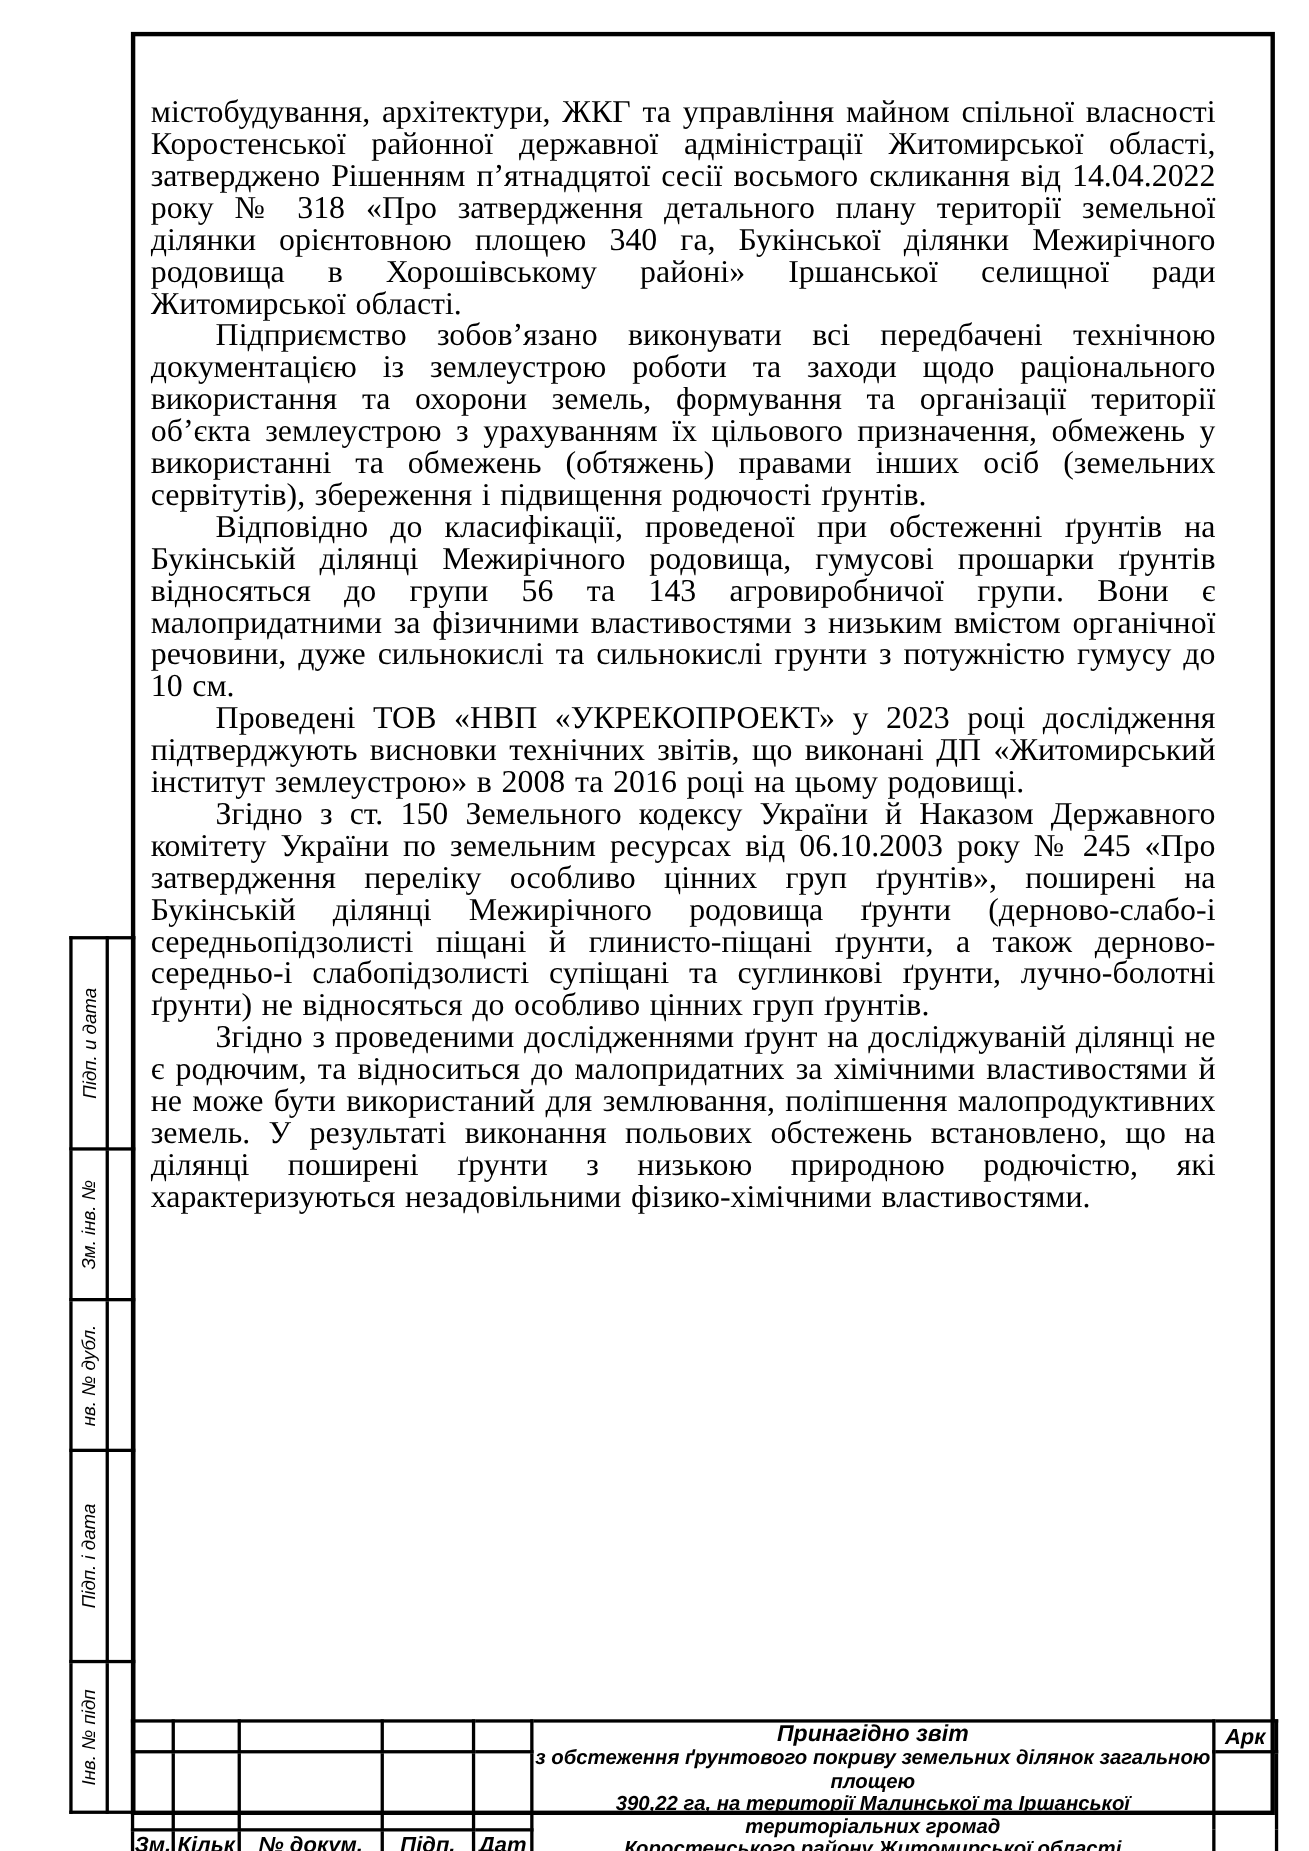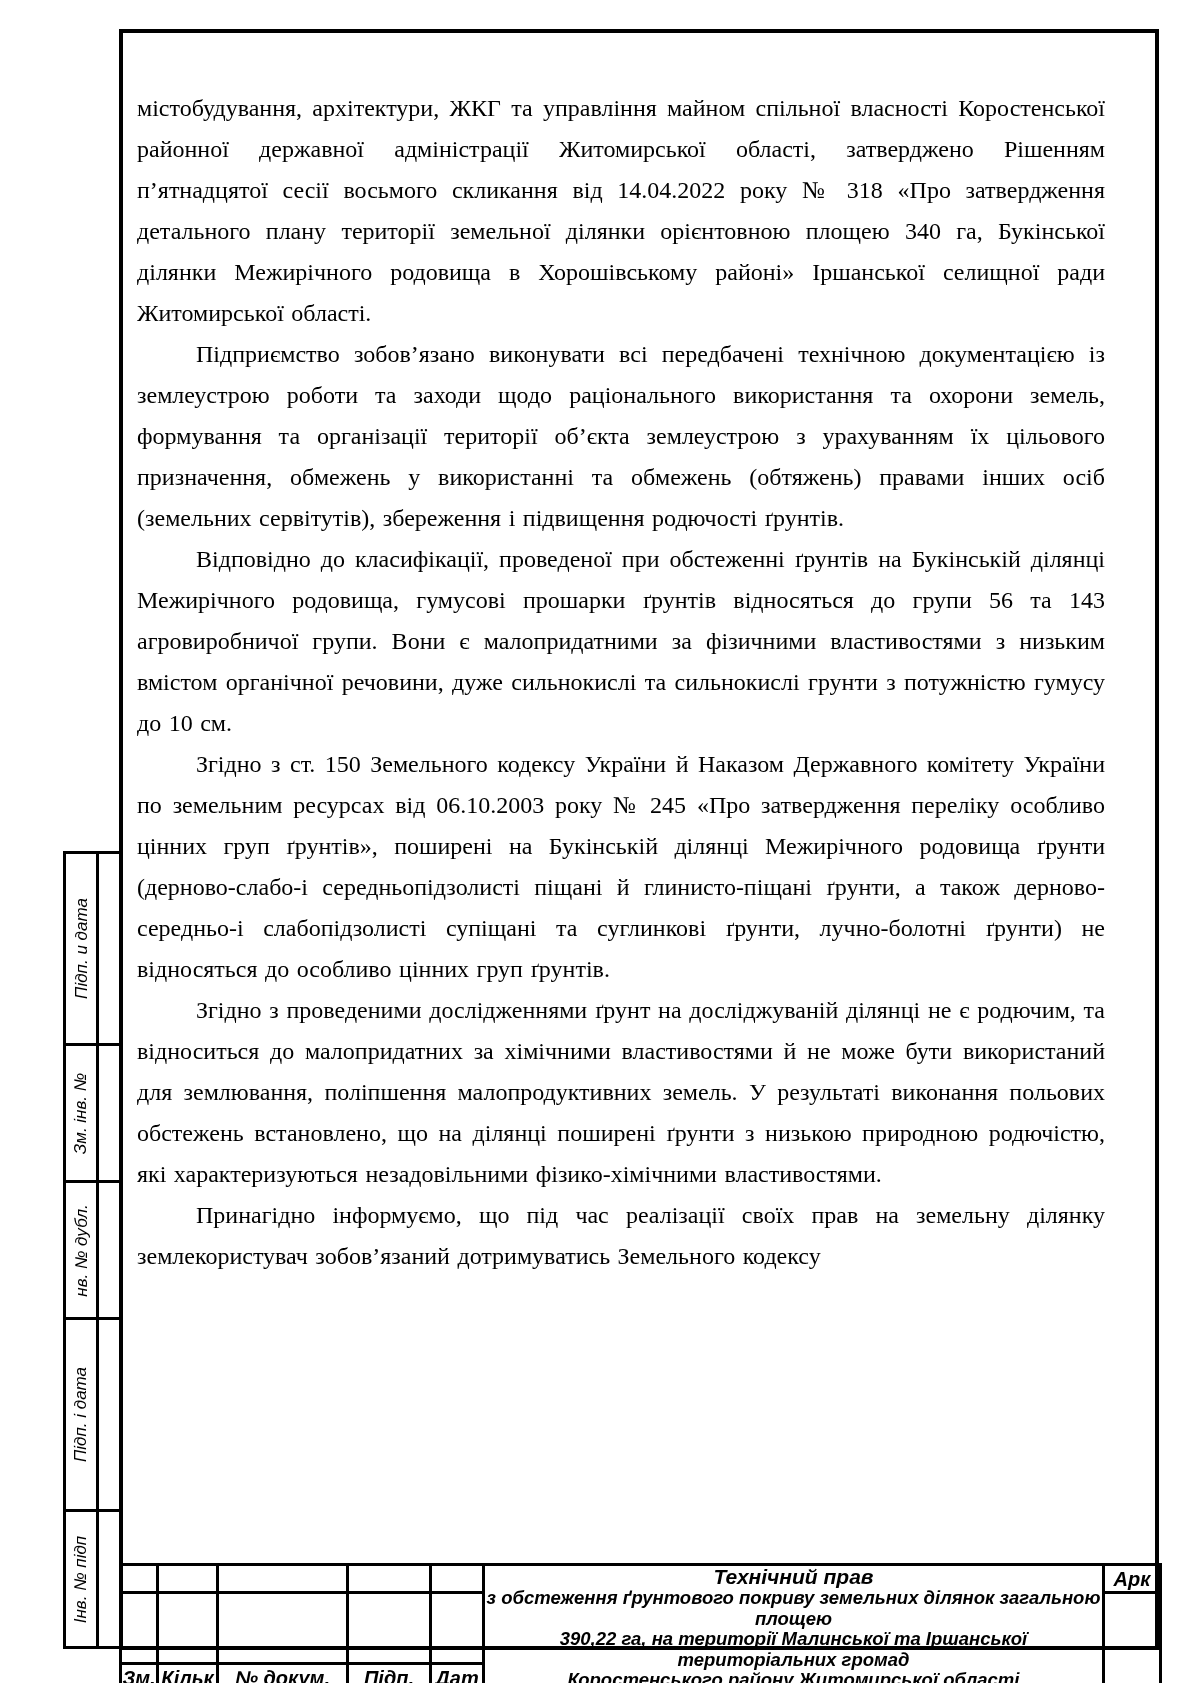--- a/index.html
+++ b/index.html
@@ -16,21 +16,21 @@
   .main-frame {
     position:absolute; box-sizing:border-box;
     left:119px; top:29px; width:1040px; height:1621px;
     border:4px solid #000;
   }
   
   .doc-body {
     position:absolute;
     left:137px; top:88px; width:968px; height:1468px;
     overflow:hidden;
-    font-size:24px; line-height:41px;
+    font-size:29px; line-height:29px;
     text-align:justify;
     word-spacing:1.5px;
   }
   .doc-body p { margin:0; text-indent:59px; }
   .doc-body p.no-indent { text-indent:0; }
 
   
   .sidebar-table {
     position:absolute; left:63px; top:851px;
     border-collapse:collapse; table-layout:fixed;
@@ -76,23 +76,23 @@
 <body>
 
 <div class="page">
 
   <div class="main-frame"></div>
 
   <div class="doc-body">
     <p class="no-indent">містобудування, архітектури, ЖКГ та управління майном спільної власності Коростенської районної державної адміністрації Житомирської області, затверджено Рішенням п’ятнадцятої сесії восьмого скликання від 14.04.2022 року № 318 «Про затвердження детального плану території земельної ділянки орієнтовною площею 340 га, Букінської ділянки Межирічного родовища в Хорошівському районі» Іршанської селищної ради Житомирської області.</p>
     <p>Підприємство зобов’язано виконувати всі передбачені технічною документацією із землеустрою роботи та заходи щодо раціонального використання та охорони земель, формування та організації території об’єкта землеустрою з урахуванням їх цільового призначення, обмежень у використанні та обмежень (обтяжень) правами інших осіб (земельних сервітутів), збереження і підвищення родючості ґрунтів.</p>
     <p>Відповідно до класифікації, проведеної при обстеженні ґрунтів на Букінській ділянці Межирічного родовища, гумусові прошарки ґрунтів відносяться до групи 56 та 143 агровиробничої групи. Вони є малопридатними за фізичними властивостями з низьким вмістом органічної речовини, дуже сильнокислі та сильнокислі грунти з потужністю гумусу до 10 см.</p>
+    <p>Проведені ТОВ «НВП «УКРЕКОПРОЕКТ» у 2023 році дослідження підтверджують висновки технічних звітів, що виконані ДП «Житомирський інститут землеустрою» в 2008 та 2016 році на цьому родовищі.</p>
     <p>Згідно з ст. 150 Земельного кодексу України й Наказом Державного комітету України по земельним ресурсах від 06.10.2003 року № 245 «Про затвердження переліку особливо цінних груп ґрунтів», поширені на Букінській ділянці Межирічного родовища ґрунти (дерново-слабо-і середньопідзолисті піщані й глинисто-піщані ґрунти, а також дерново-середньо-і слабопідзолисті супіщані та суглинкові ґрунти, лучно-болотні ґрунти) не відносяться до особливо цінних груп ґрунтів.</p>
     <p>Згідно з проведеними дослідженнями ґрунт на досліджуваній ділянці не є родючим, та відноситься до малопридатних за хімічними властивостями й не може бути використаний для землювання, поліпшення малопродуктивних земель. У результаті виконання польових обстежень встановлено, що на ділянці поширені ґрунти з низькою природною родючістю, які характеризуються незадовільними фізико-хімічними властивостями.</p>
-    <p>Принагідно інформуємо, що під час реалізації своїх прав на земельну ділянку землекористувач зобов’язаний дотримуватись Земельного кодексу</p>
   </div>
 
   <table class="sidebar-table">
     <colgroup>
         <col style="width:30px">
         <col style="width:24px">
       </colgroup>
     <tbody>
         <tr class="h35">
       <td>
@@ -148,21 +148,21 @@
         <col style="width:57px">
     </colgroup>
     <tbody>
         <tr class="tb-r">
       <td></td>
       <td></td>
       <td></td>
       <td></td>
       <td></td>
       <td class="tb-title-cell" rowspan="3">
-        <div class="tb-title-main">Технічний прав</div>
+        <div class="tb-title-main">Принагідно звіт</div>
         <div class="tb-title-line">з обстеження ґрунтового покриву земельних ділянок загальною площею</div>
         <div class="tb-title-line">390,22 га, на території Малинської та Іршанської територіальних громад</div>
         <div class="tb-title-line">Коростенського району Житомирської області</div>
       </td>
       <td class="tb-ark">Арк</td>
     </tr>
     <tr class="tb-r">
       <td></td>
       <td></td>
       <td></td>

